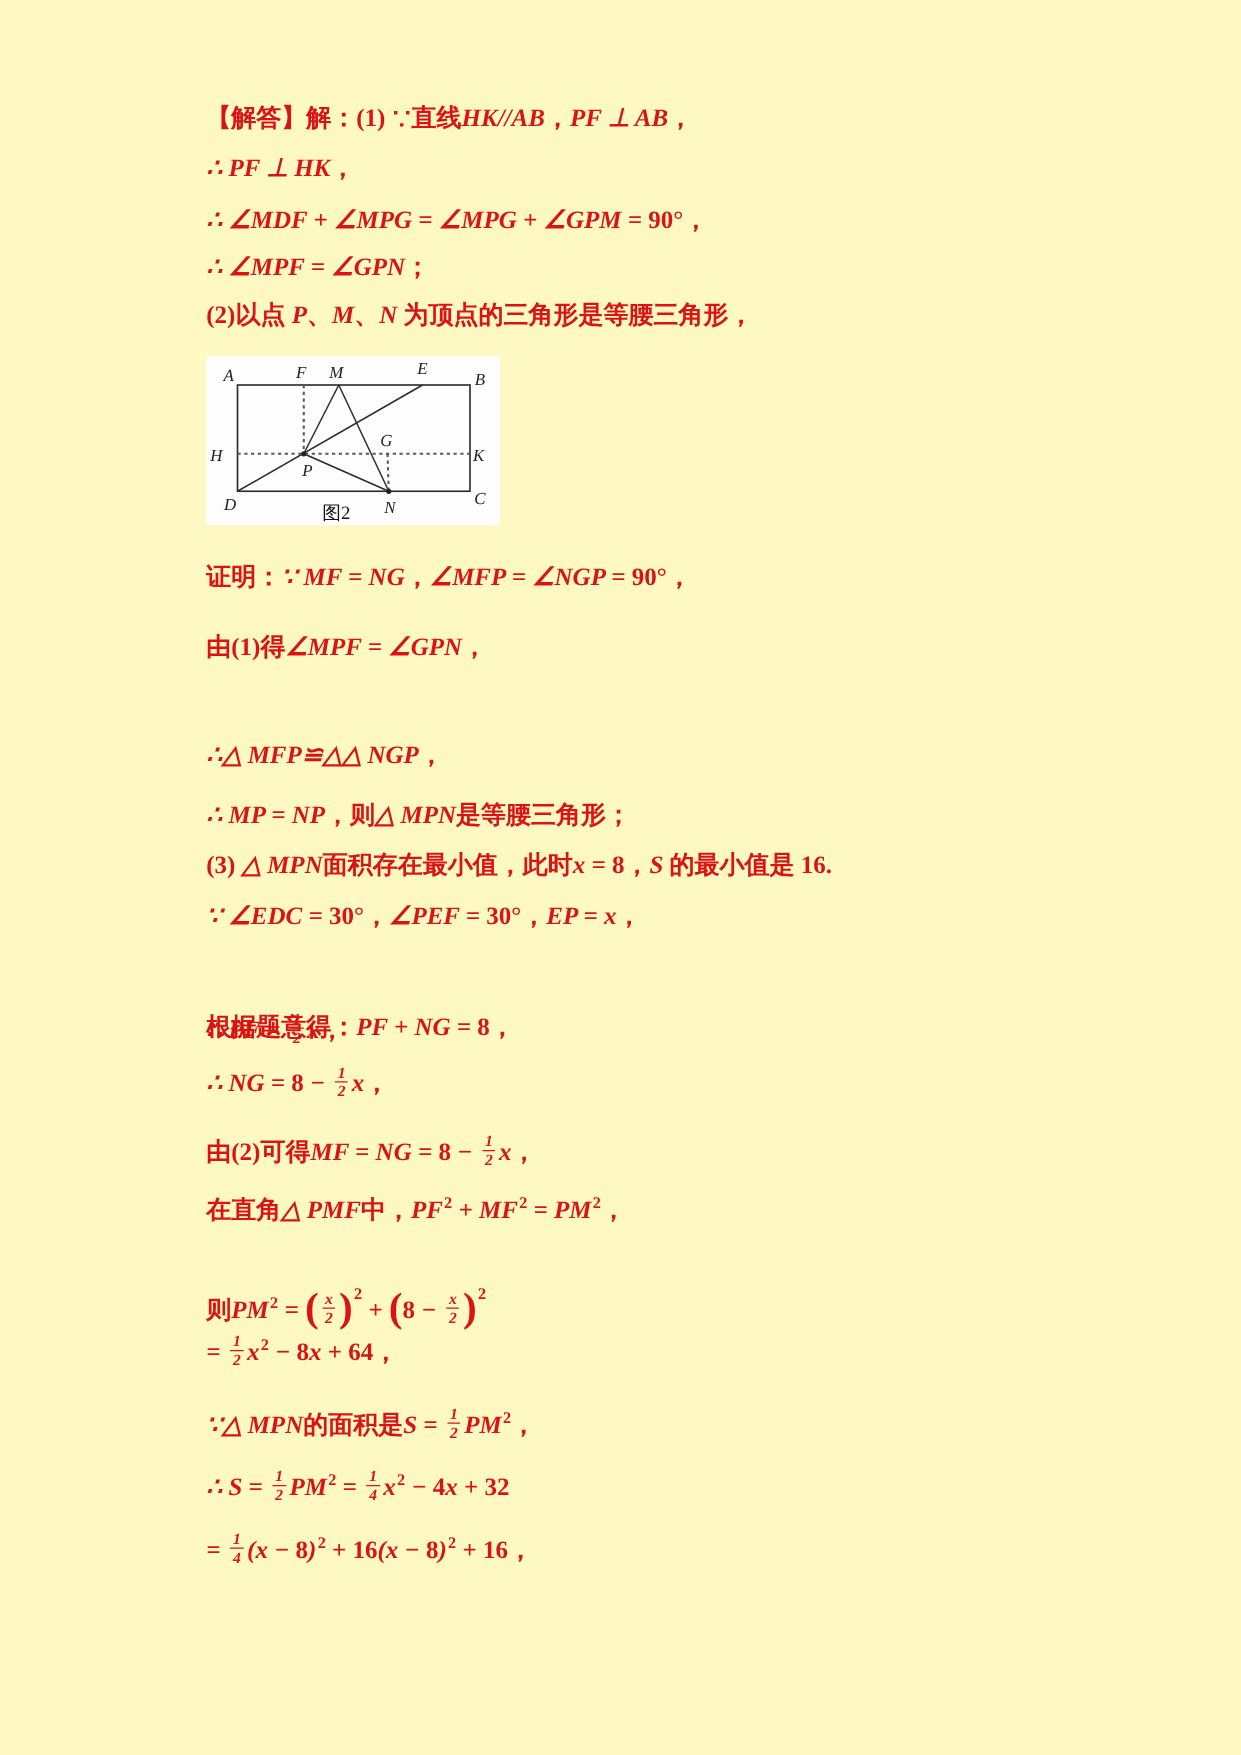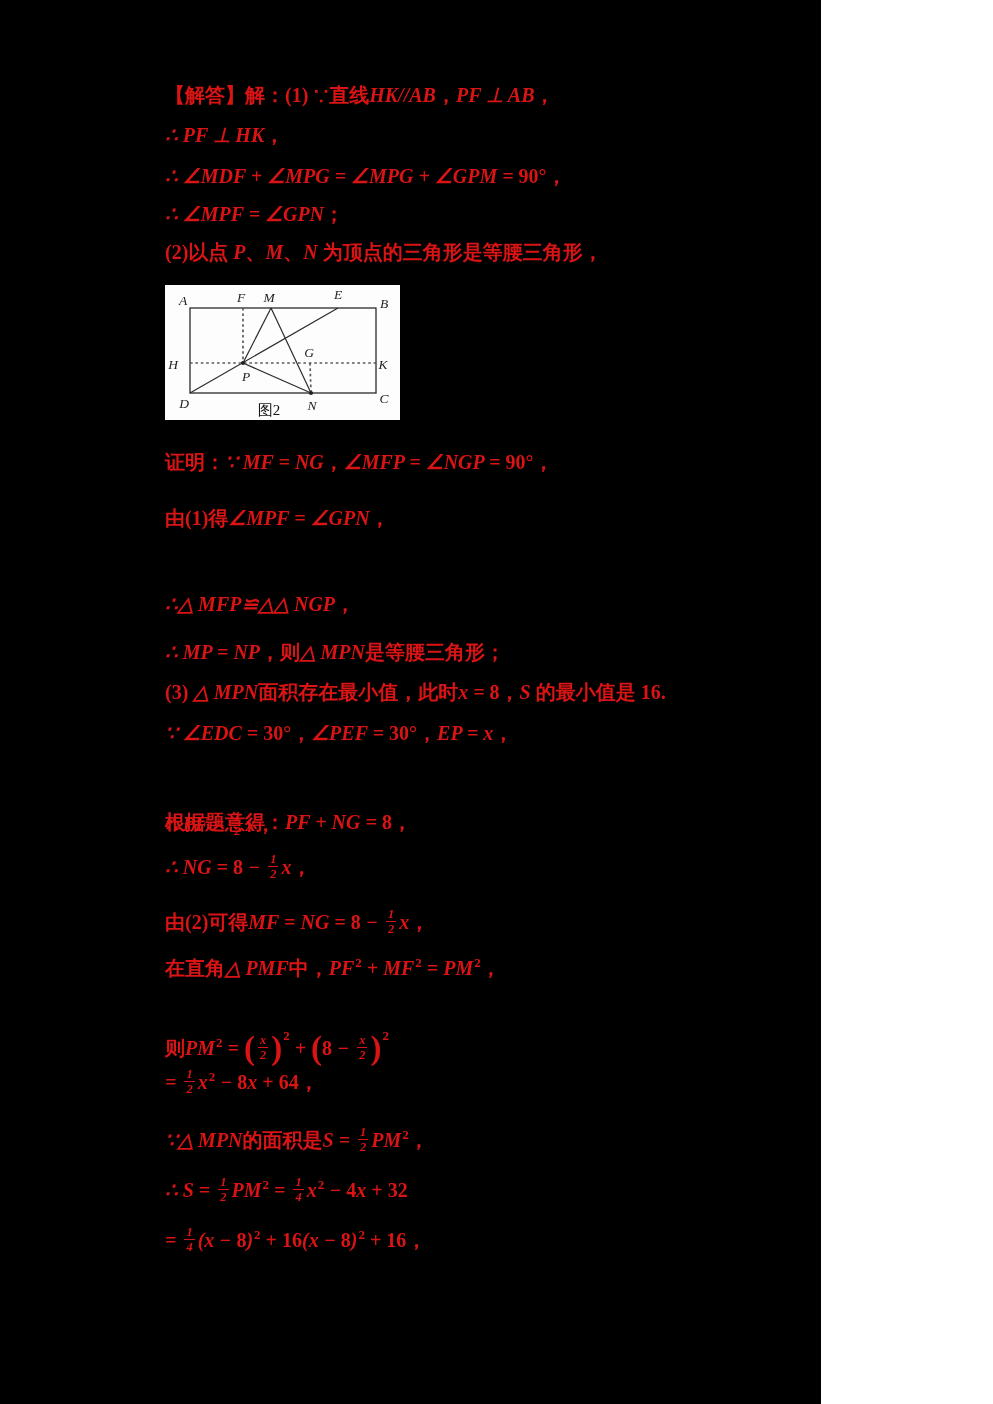--- a/index.html
+++ b/index.html
@@ -1,16 +1,16 @@
 <!DOCTYPE html>
 <html><head>
 <meta charset="utf-8">
 <style>
   html,body{margin:0;padding:0;background:#ffffff;}
-  .page{position:relative;width:821px;height:1404px;background:#000000;overflow:hidden;
+  .page{position:relative;width:993px;height:1404px;background:#fef9c3;overflow:hidden;
         font-family:"Liberation Serif",serif;}
   .ln{position:absolute;left:165px;height:40px;line-height:40px;white-space:nowrap;
       color:#da1414;font-size:20px;font-weight:bold;}
   .cn{font-family:"Liberation Serif",serif;font-style:normal;font-weight:bold;}
   .mth{font-family:"Liberation Serif",serif;font-style:italic;font-weight:bold;}
   .mnum{font-family:"Liberation Serif",serif;font-style:normal;font-weight:bold;}
   .sp{display:inline-block;font-size:13px;font-style:normal;font-weight:bold;
       position:relative;top:-8px;margin-left:1px;line-height:0;}
   .sp.hi{top:-15px;}
   .frac{display:inline-flex;flex-direction:column;align-items:center;vertical-align:middle;

